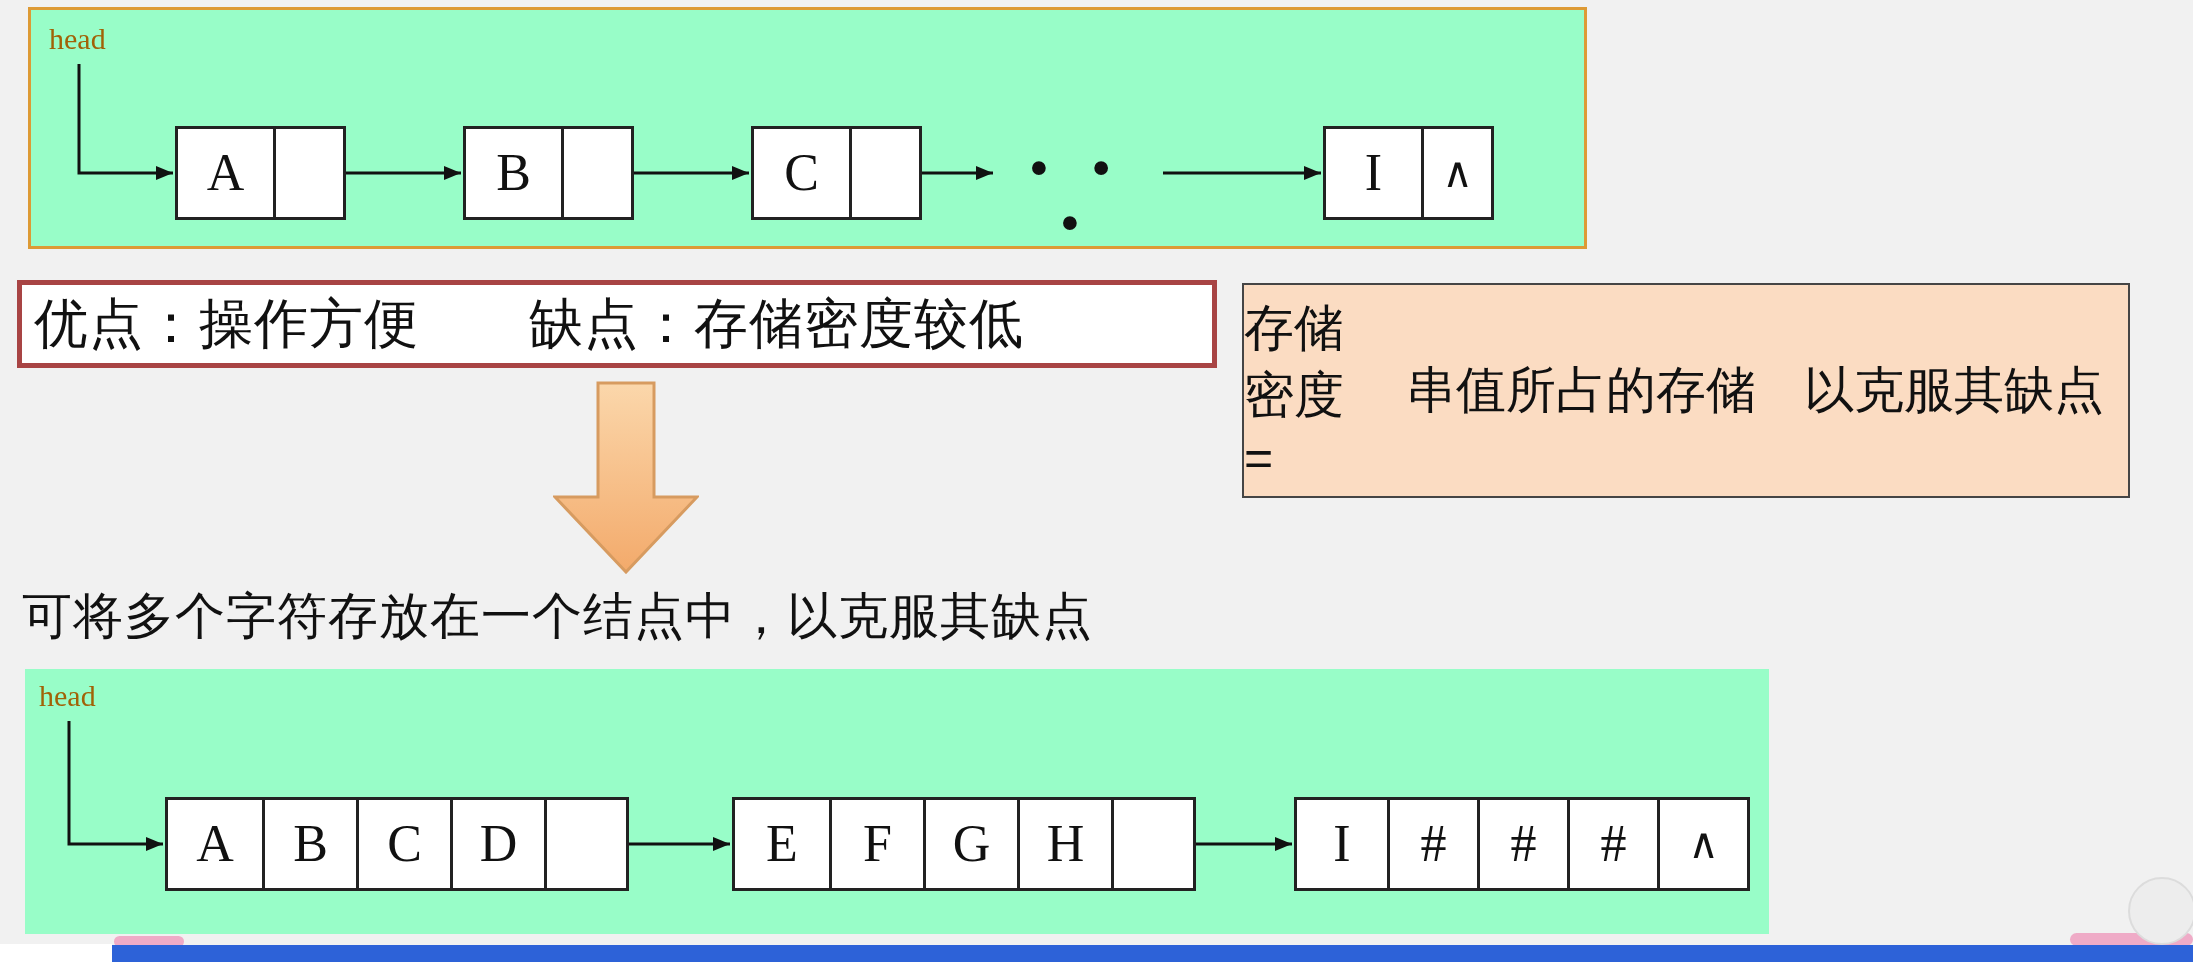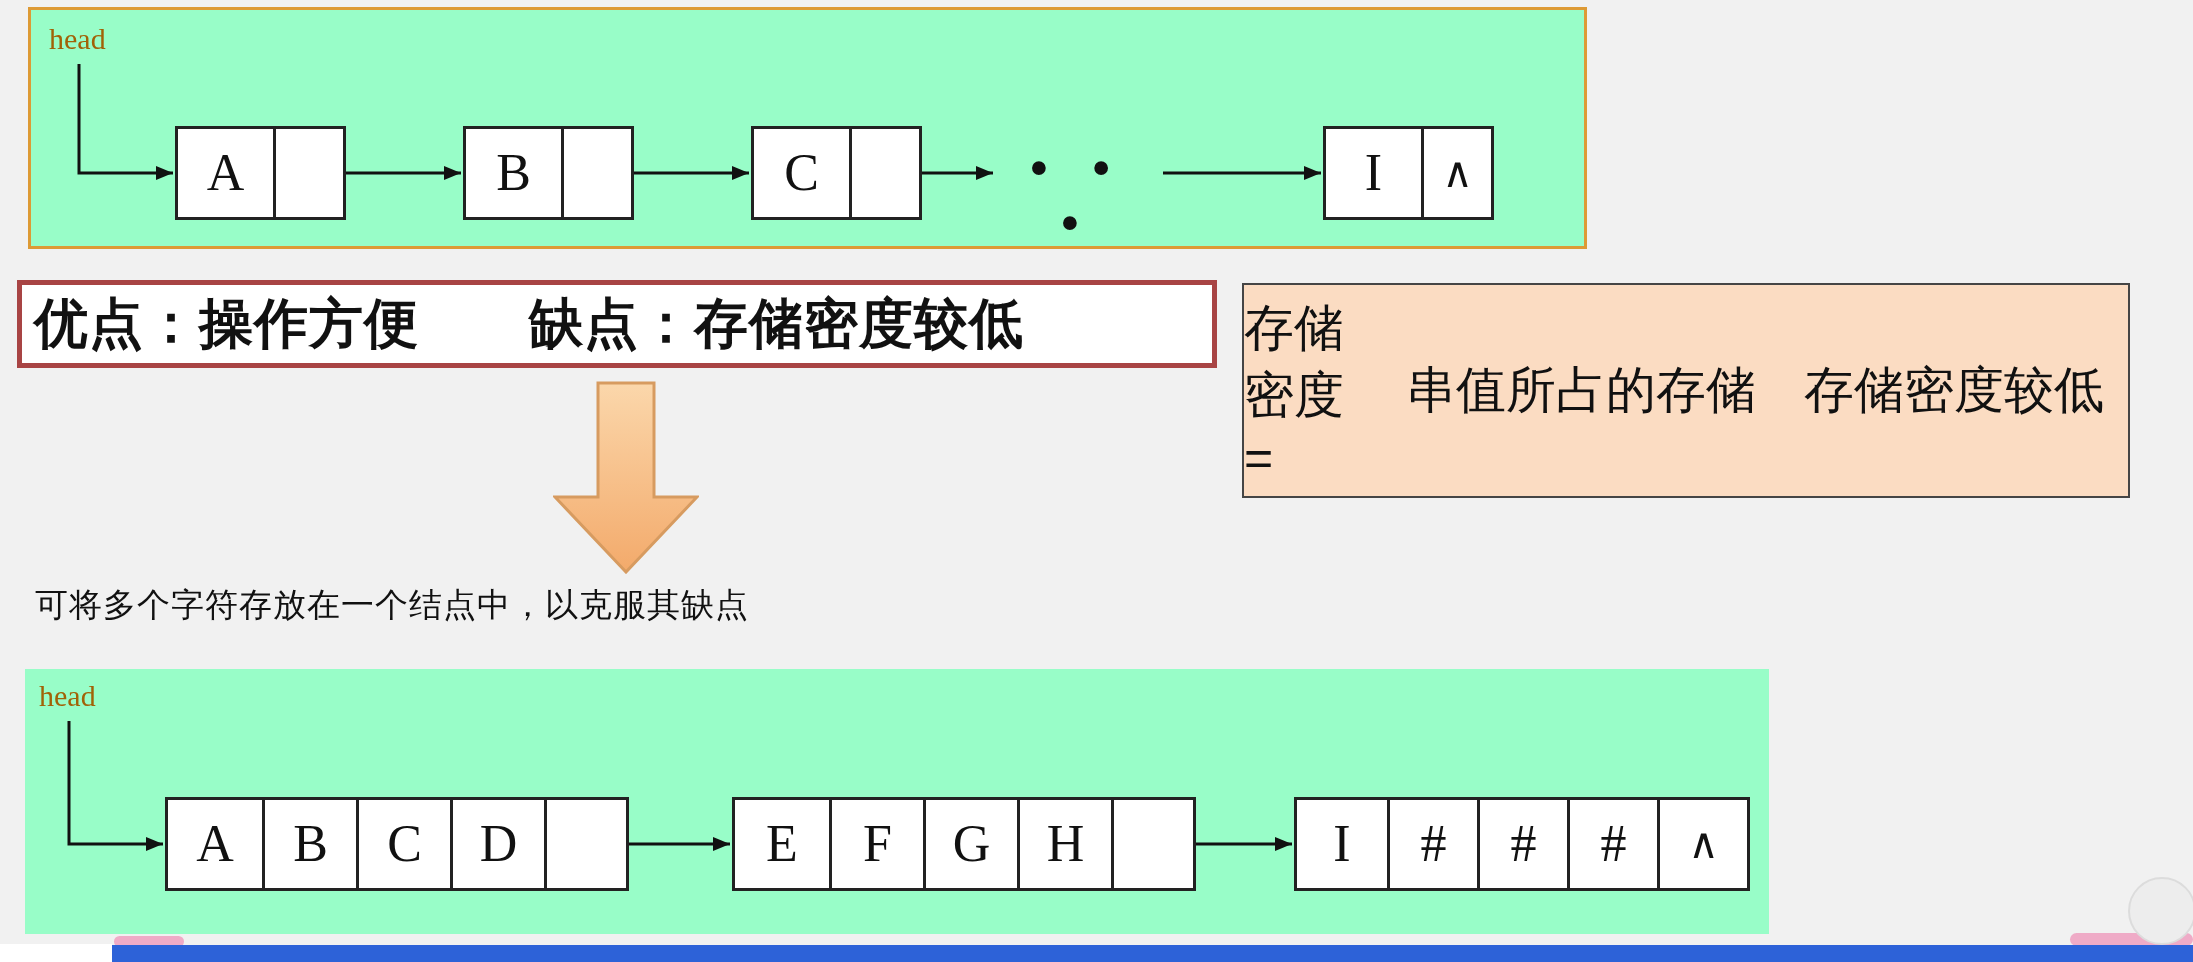--- a/index.html
+++ b/index.html
@@ -33,37 +33,37 @@
   .cell.d90 { width:90px; }
   .cell.caret { font-size:42px; }
 
   .dots { position:absolute; font-size:48px; font-weight:bold; letter-spacing:16px; text-align:center; }
 
   
   .pros-box {
     position:absolute; left:17px; top:280px; width:1200px; height:88px;
     background:#fff; border:5px solid var(--red-border, #a84444);
     display:flex; align-items:center; padding-left:12px;
-    font-size:54px; letter-spacing:1px; white-space:nowrap;font-weight:bold;
+    font-size:54px; letter-spacing:1px; white-space:nowrap;
   }
 
   
   .formula-box {
     position:absolute; left:1242px; top:283px; width:888px; height:215px;
     background: var(--peach, #fbdcc2); border:2px solid var(--peach-border, #454545);
     display:flex; align-items:center; justify-content:center; gap:17px;
     font-size:50px;
   }
   .fraction { display:flex; flex-direction:row; align-items:center; }
   .fraction .num, .fraction .den { padding:4px 24px; white-space:nowrap; }
   .frac-line { width:100%; height:4px; background:#111; }
 
   .block-arrow { position:absolute; left:553px; top:381px; width:146px; height:193px; }
 
-  .caption { position:absolute; left:35px; top:583px; font-size:33px; letter-spacing:1px; white-space:nowrap; }
+  .caption { position:absolute; left:22px; top:583px; font-size:50px; letter-spacing:1px; white-space:nowrap; }
 
   
   .bottom-bar { position:absolute; left:112px; top:945px; width:2081px; height:17px; background: var(--bottom-bar, #2d62d8); }
   .bottom-corner { position:absolute; left:0; top:944px; width:112px; height:18px; background:#ffffff; }
   .pink-smudge { position:absolute; background:#ef9fc0; opacity:.85; border-radius:8px; }
   .pink-smudge.left  { left:114px;  top:936px; width:70px;  height:11px; }
   .pink-smudge.right { left:2070px; top:933px; width:123px; height:13px; }
   .float-circle { position:absolute; left:2128px; top:877px; width:68px; height:68px; border-radius:50%;
                   background:#ededed; border:2px solid #dcdcdc; }
 </style>
@@ -111,21 +111,21 @@
 
   <div class="pros-box">
     <span>优点：操作方便　　缺点：存储密度较低</span>
   </div>
 
   <div class="formula-box">
     <span>存储密度=</span>
     <div class="fraction">
       <span class="num">串值所占的存储</span>
       <div class="frac-line"></div>
-      <span class="den">存储密度较低</span>
+      <span class="den">以克服其缺点</span>
     </div>
   </div>
 
   <div class="block-arrow">
     <svg width="146" height="193" viewBox="0 0 146 193">
       <defs>
         <linearGradient id="arrow-grad" x1="0" y1="0" x2="0" y2="1">
           <stop offset="0" stop-color="var(--arrow-fill-top, #fbd7ab)"></stop>
           <stop offset="1" stop-color="var(--arrow-fill-bottom, #f3aa6b)"></stop>
         </linearGradient>

